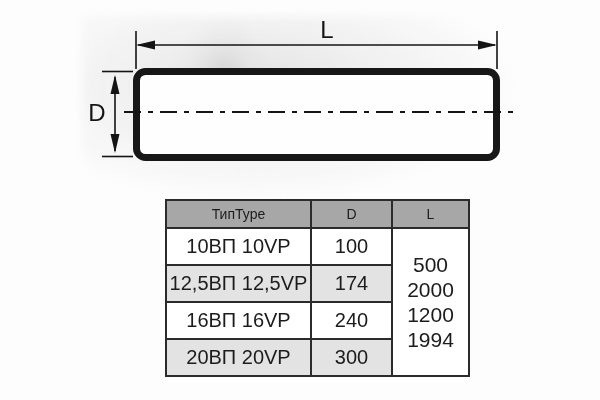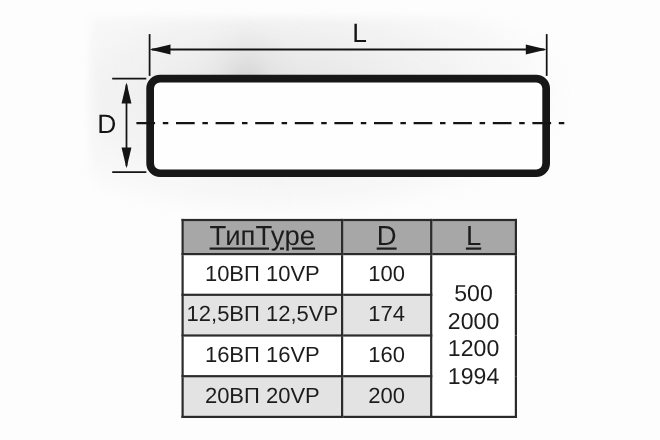--- a/index.html
+++ b/index.html
@@ -50,21 +50,21 @@
   table.spec col.c-type{width:145px;}
   table.spec col.c-d{width:81px;}
   table.spec col.c-l{width:77px;}
   table.spec th, table.spec td{
     border:2px solid var(--table-border);
     text-align:center;vertical-align:middle;
     padding:0;font-weight:400;color:var(--text-color);
   }
   table.spec th{
     background:var(--header-bg);
-    height:26px;font-size:25px;text-decoration:underline;
+    height:26px;font-size:14px;
   }
   table.spec td{height:35px;font-size:20px;background:var(--cell-bg);}
   table.spec tr.alt td{background:var(--row-alt-bg);}
   table.spec td.l-cell{background:var(--cell-bg);vertical-align:middle;}
   .l-stack{display:flex;flex-direction:column;justify-content:center;align-items:center;}
   .l-stack div{line-height:25px;font-size:21px;}
 </style>
 </head>
 <body>
 
@@ -119,22 +119,22 @@
             <div>1994</div>
           </div>
         </td>
       </tr>
       <tr class="alt">
         <td>12,5ВП 12,5VP</td>
         <td>174</td>
       </tr>
       <tr>
         <td>16ВП 16VP</td>
-        <td>160</td>
+        <td>240</td>
       </tr>
       <tr class="alt">
         <td>20ВП 20VP</td>
-        <td>200</td>
+        <td>300</td>
       </tr>
     </tbody>
   </table>
 
 </div>
 
 </body></html>

